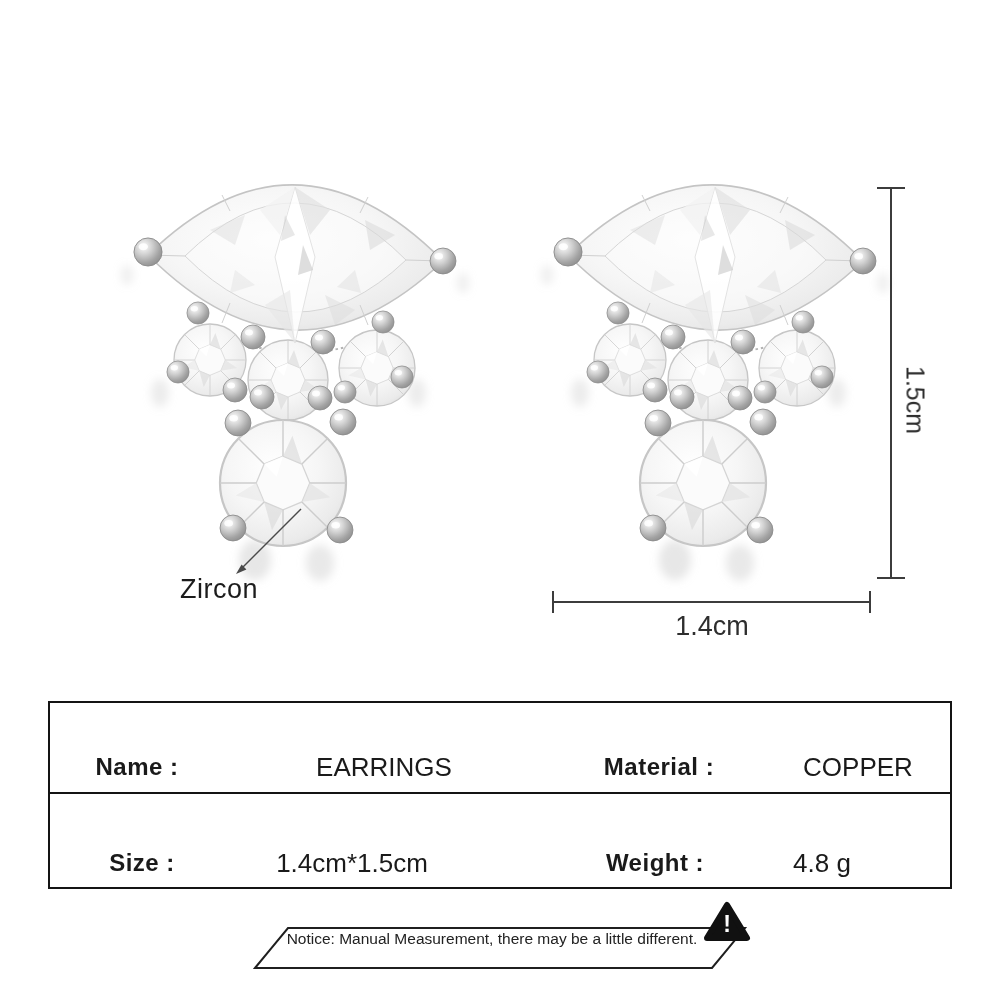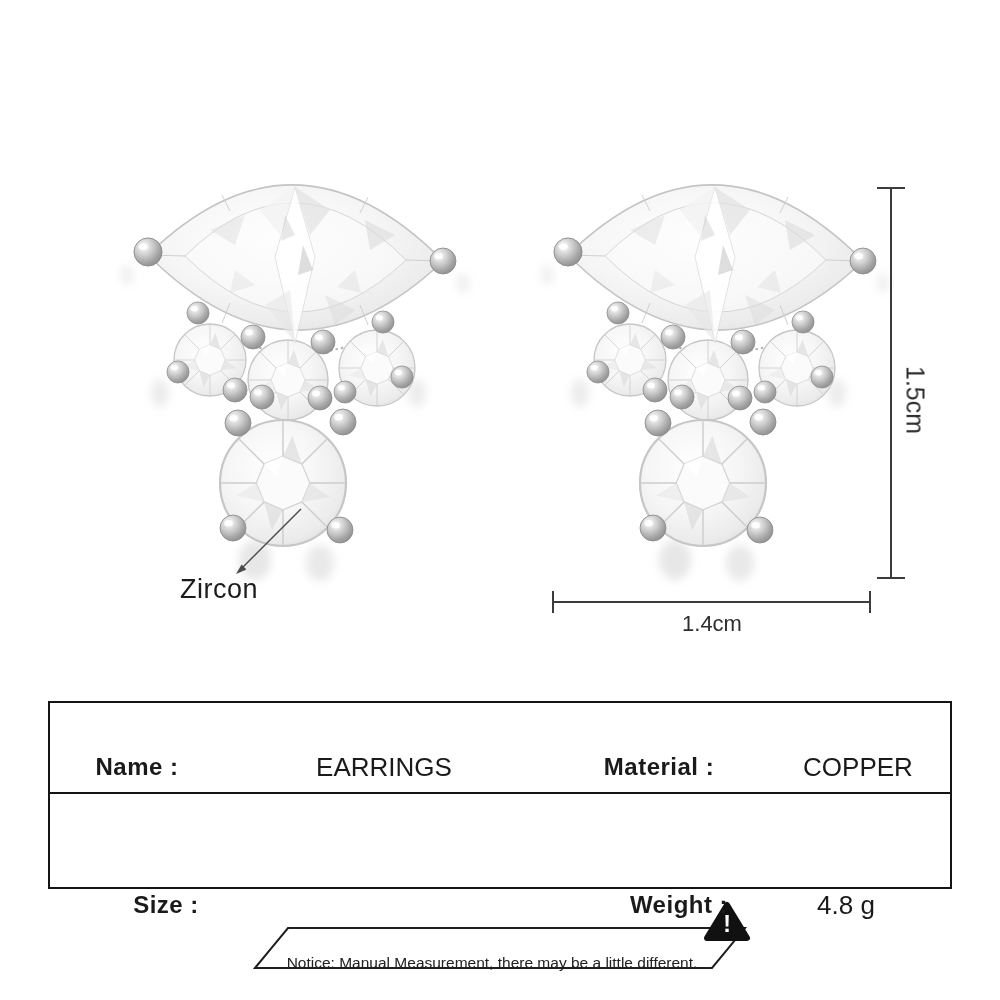--- a/index.html
+++ b/index.html
@@ -6,33 +6,33 @@
   .canvas{
     position:relative;width:1000px;height:1000px;background:#ffffff;
     overflow:hidden;font-family:"Liberation Sans",sans-serif;color:#1a1a1a;
   }
   .scene{position:absolute;left:0;top:0;}
   .abs{position:absolute;white-space:nowrap;}
   .ctr{transform:translateX(-50%);}
   .zircon-label{left:180px;top:574px;font-size:27px;letter-spacing:0.5px;color:#1c1c1c;text-align:right;}
   .hdim-label{left:915px;top:400px;font-size:25px;color:#2e2e2e;
     transform:translate(-50%,-50%) rotate(90deg);}
-  .wdim-label{left:712px;top:611px;font-size:22px;color:#2e2e2e;}
+  .wdim-label{left:712px;top:611px;font-size:27px;color:#2e2e2e;}
   .spec-table{position:absolute;left:48px;top:701px;width:904px;height:188px;
     border:2px solid #141414;box-sizing:border-box;background:transparent;}
   .spec-divider{position:absolute;left:48px;top:792px;width:904px;height:2px;background:#141414;}
   .cell{line-height:32px;height:32px;text-align:center;}
   .cell.lab{font-weight:bold;font-size:24px;letter-spacing:0.5px;}
   .cell.val{font-size:26px;}
-  .r1{top:751px;} .r2{top:889px;margin-left:24px;}
+  .r1{top:751px;} .r2{top:847px;}
   .c-name{left:137px;} .c-nameval{left:348px;margin-left:36px;} .c-mat{left:659px;} .c-matval{left:858px;}
   .c-size{left:142px;} .c-sizeval{left:352px;} .c-wt{left:655px;} .c-wtval{left:822px;}
   .notice-text{position:absolute;left:262px;top:929px;width:460px;text-align:center;
     font-size:15.5px;line-height:19px;color:#222222;}
-  .notice-text div{white-space:nowrap;margin-top:24px;}
+  .notice-text div{white-space:nowrap;}
   .warn-glyph{left:727px;top:924px;transform:translate(-50%,-50%);
     color:#ffffff;font-weight:bold;font-size:23px;}
 </style>
 </head>
 <body>
 
 <div class="canvas">
 
   <svg class="scene" width="1000" height="1000" viewBox="0 0 1000 1000">
     <defs>
@@ -149,20 +149,21 @@
   <span class="abs ctr wdim-label">1.4cm</span>
 
   <div class="spec-table"></div>
   <div class="spec-divider"></div>
 
   <span class="abs ctr cell lab r1 c-name">Name :</span>
   <span class="abs ctr cell val r1 c-nameval">EARRINGS</span>
   <span class="abs ctr cell lab r1 c-mat">Material :</span>
   <span class="abs ctr cell val r1 c-matval">COPPER</span>
   <span class="abs ctr cell lab r2 c-size">Size :</span>
+  <span class="abs ctr cell val r2 c-sizeval">1.4cm*1.5cm</span>
   <span class="abs ctr cell lab r2 c-wt">Weight :</span>
   <span class="abs ctr cell val r2 c-wtval">4.8 g</span>
 
   <div class="notice-text">
     <div>Notice: Manual Measurement, there may be a little different.</div>
   </div>
   <span class="abs warn-glyph">!</span>
 
 </div>
 

